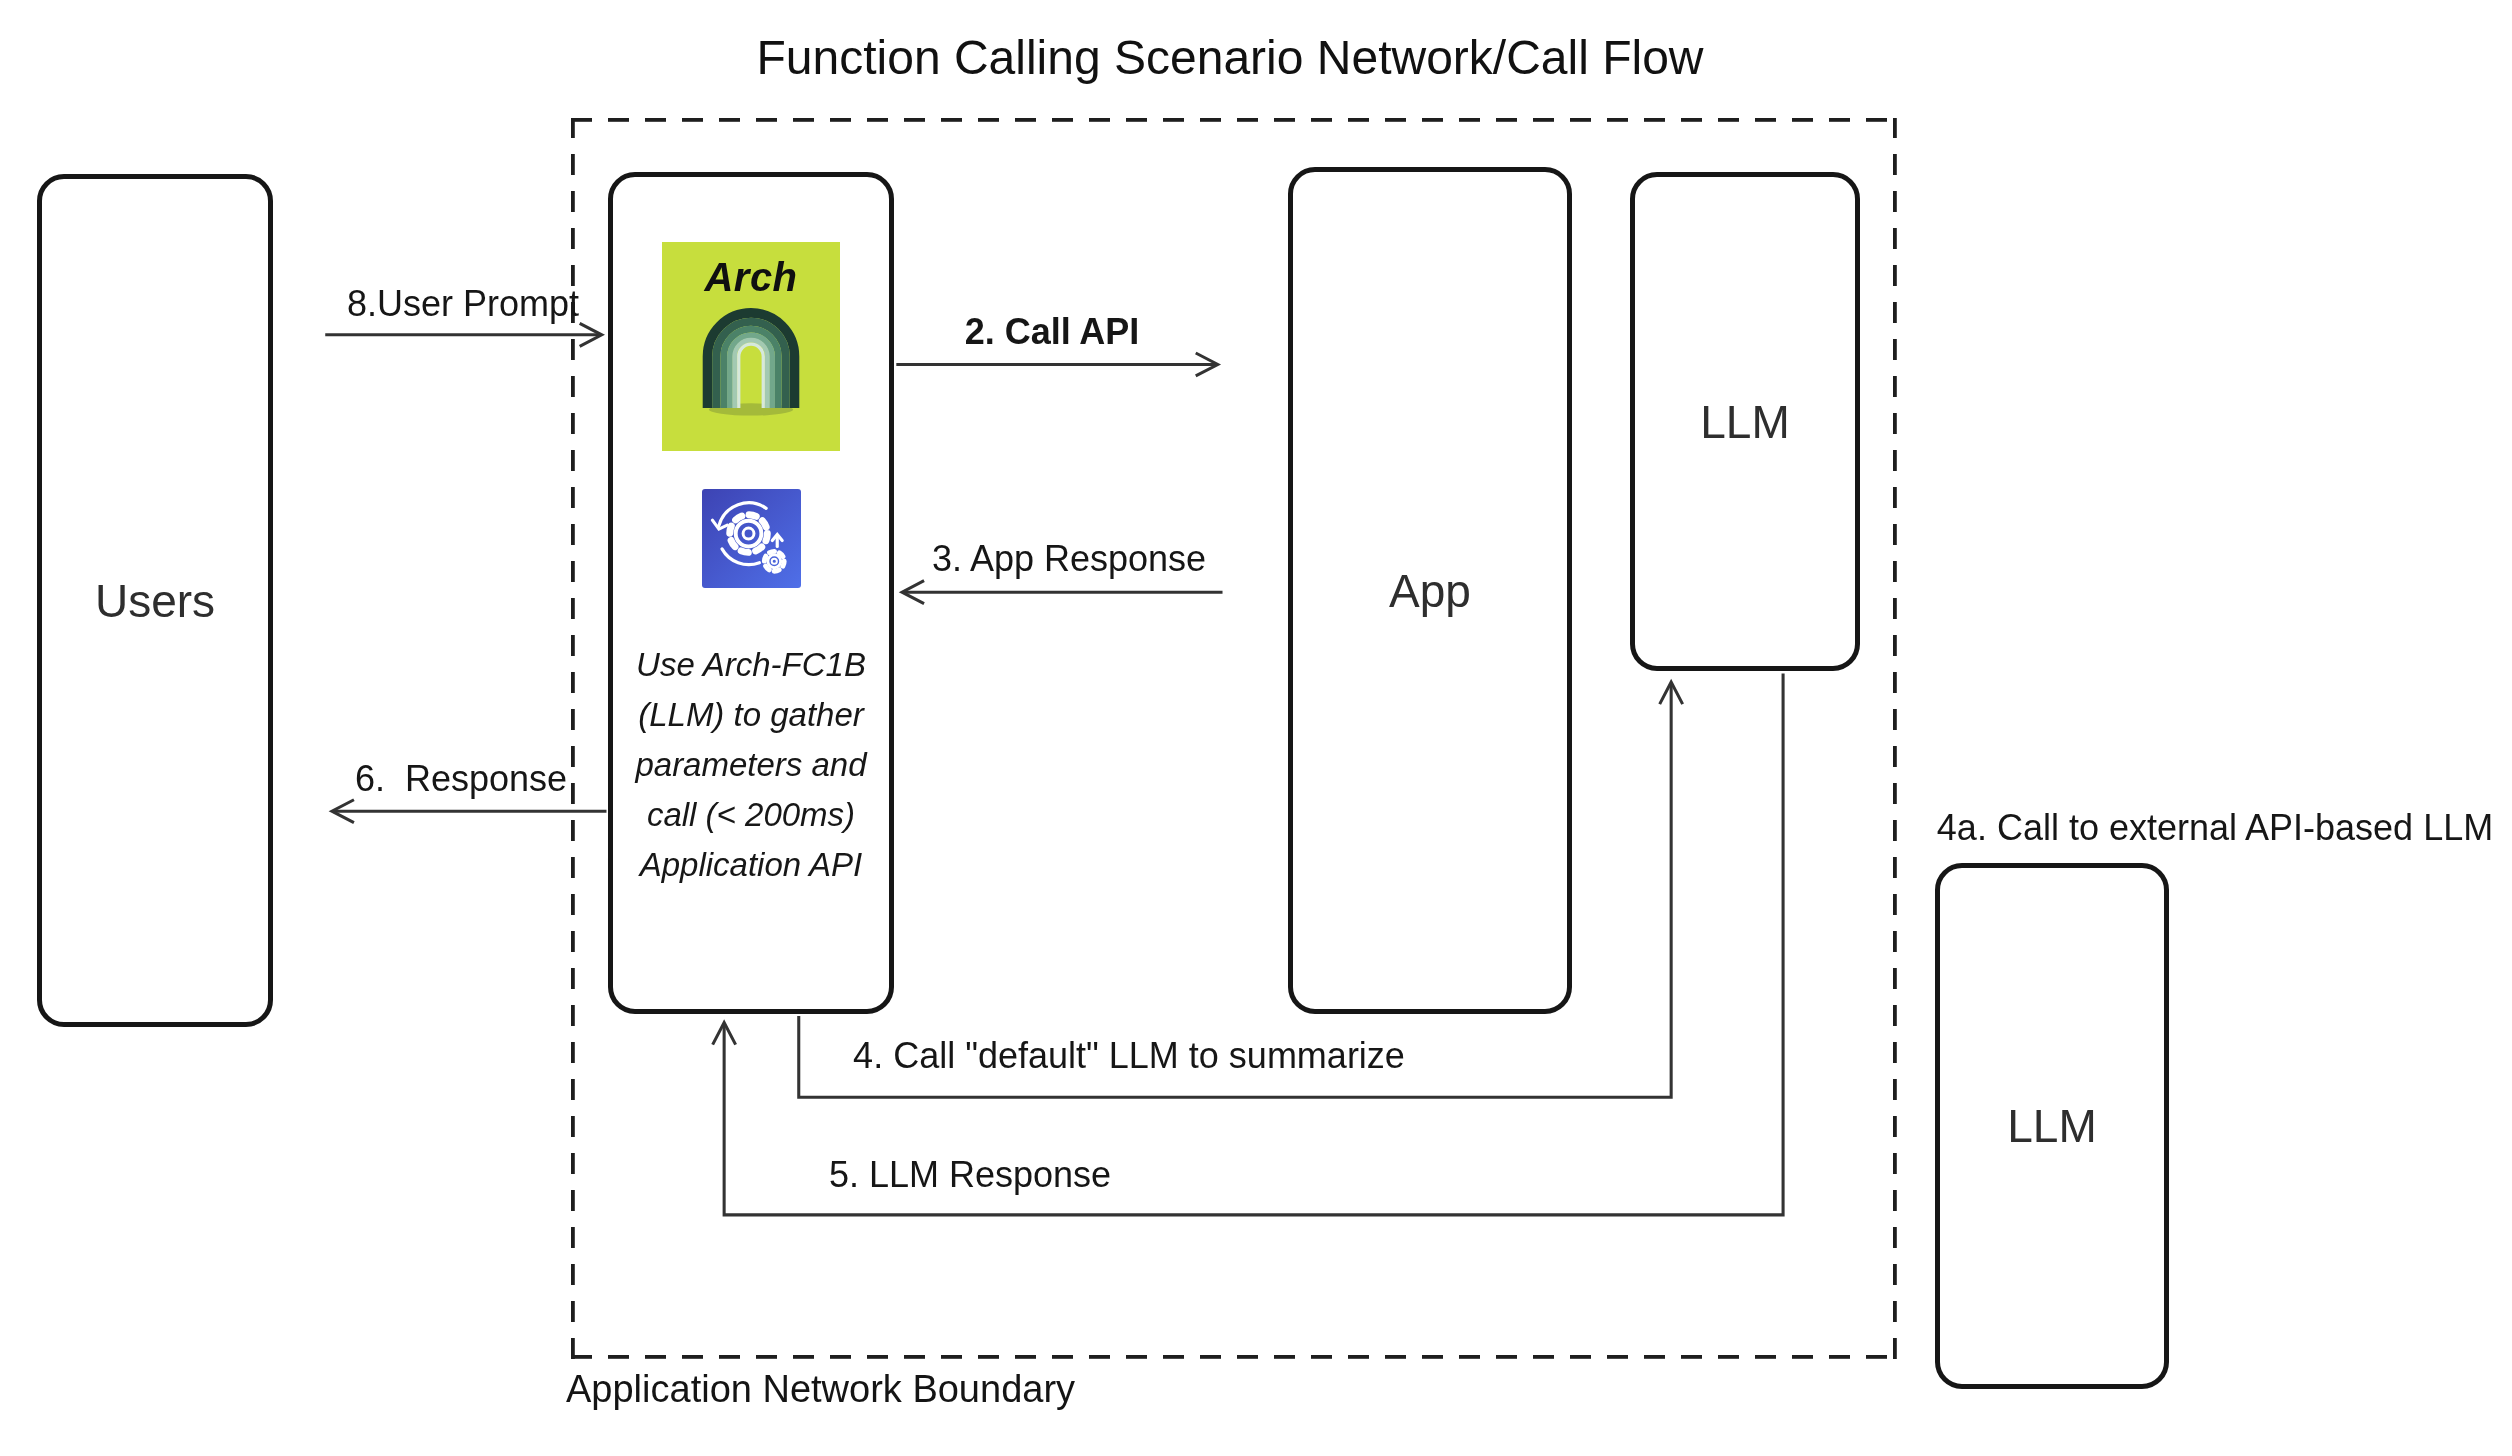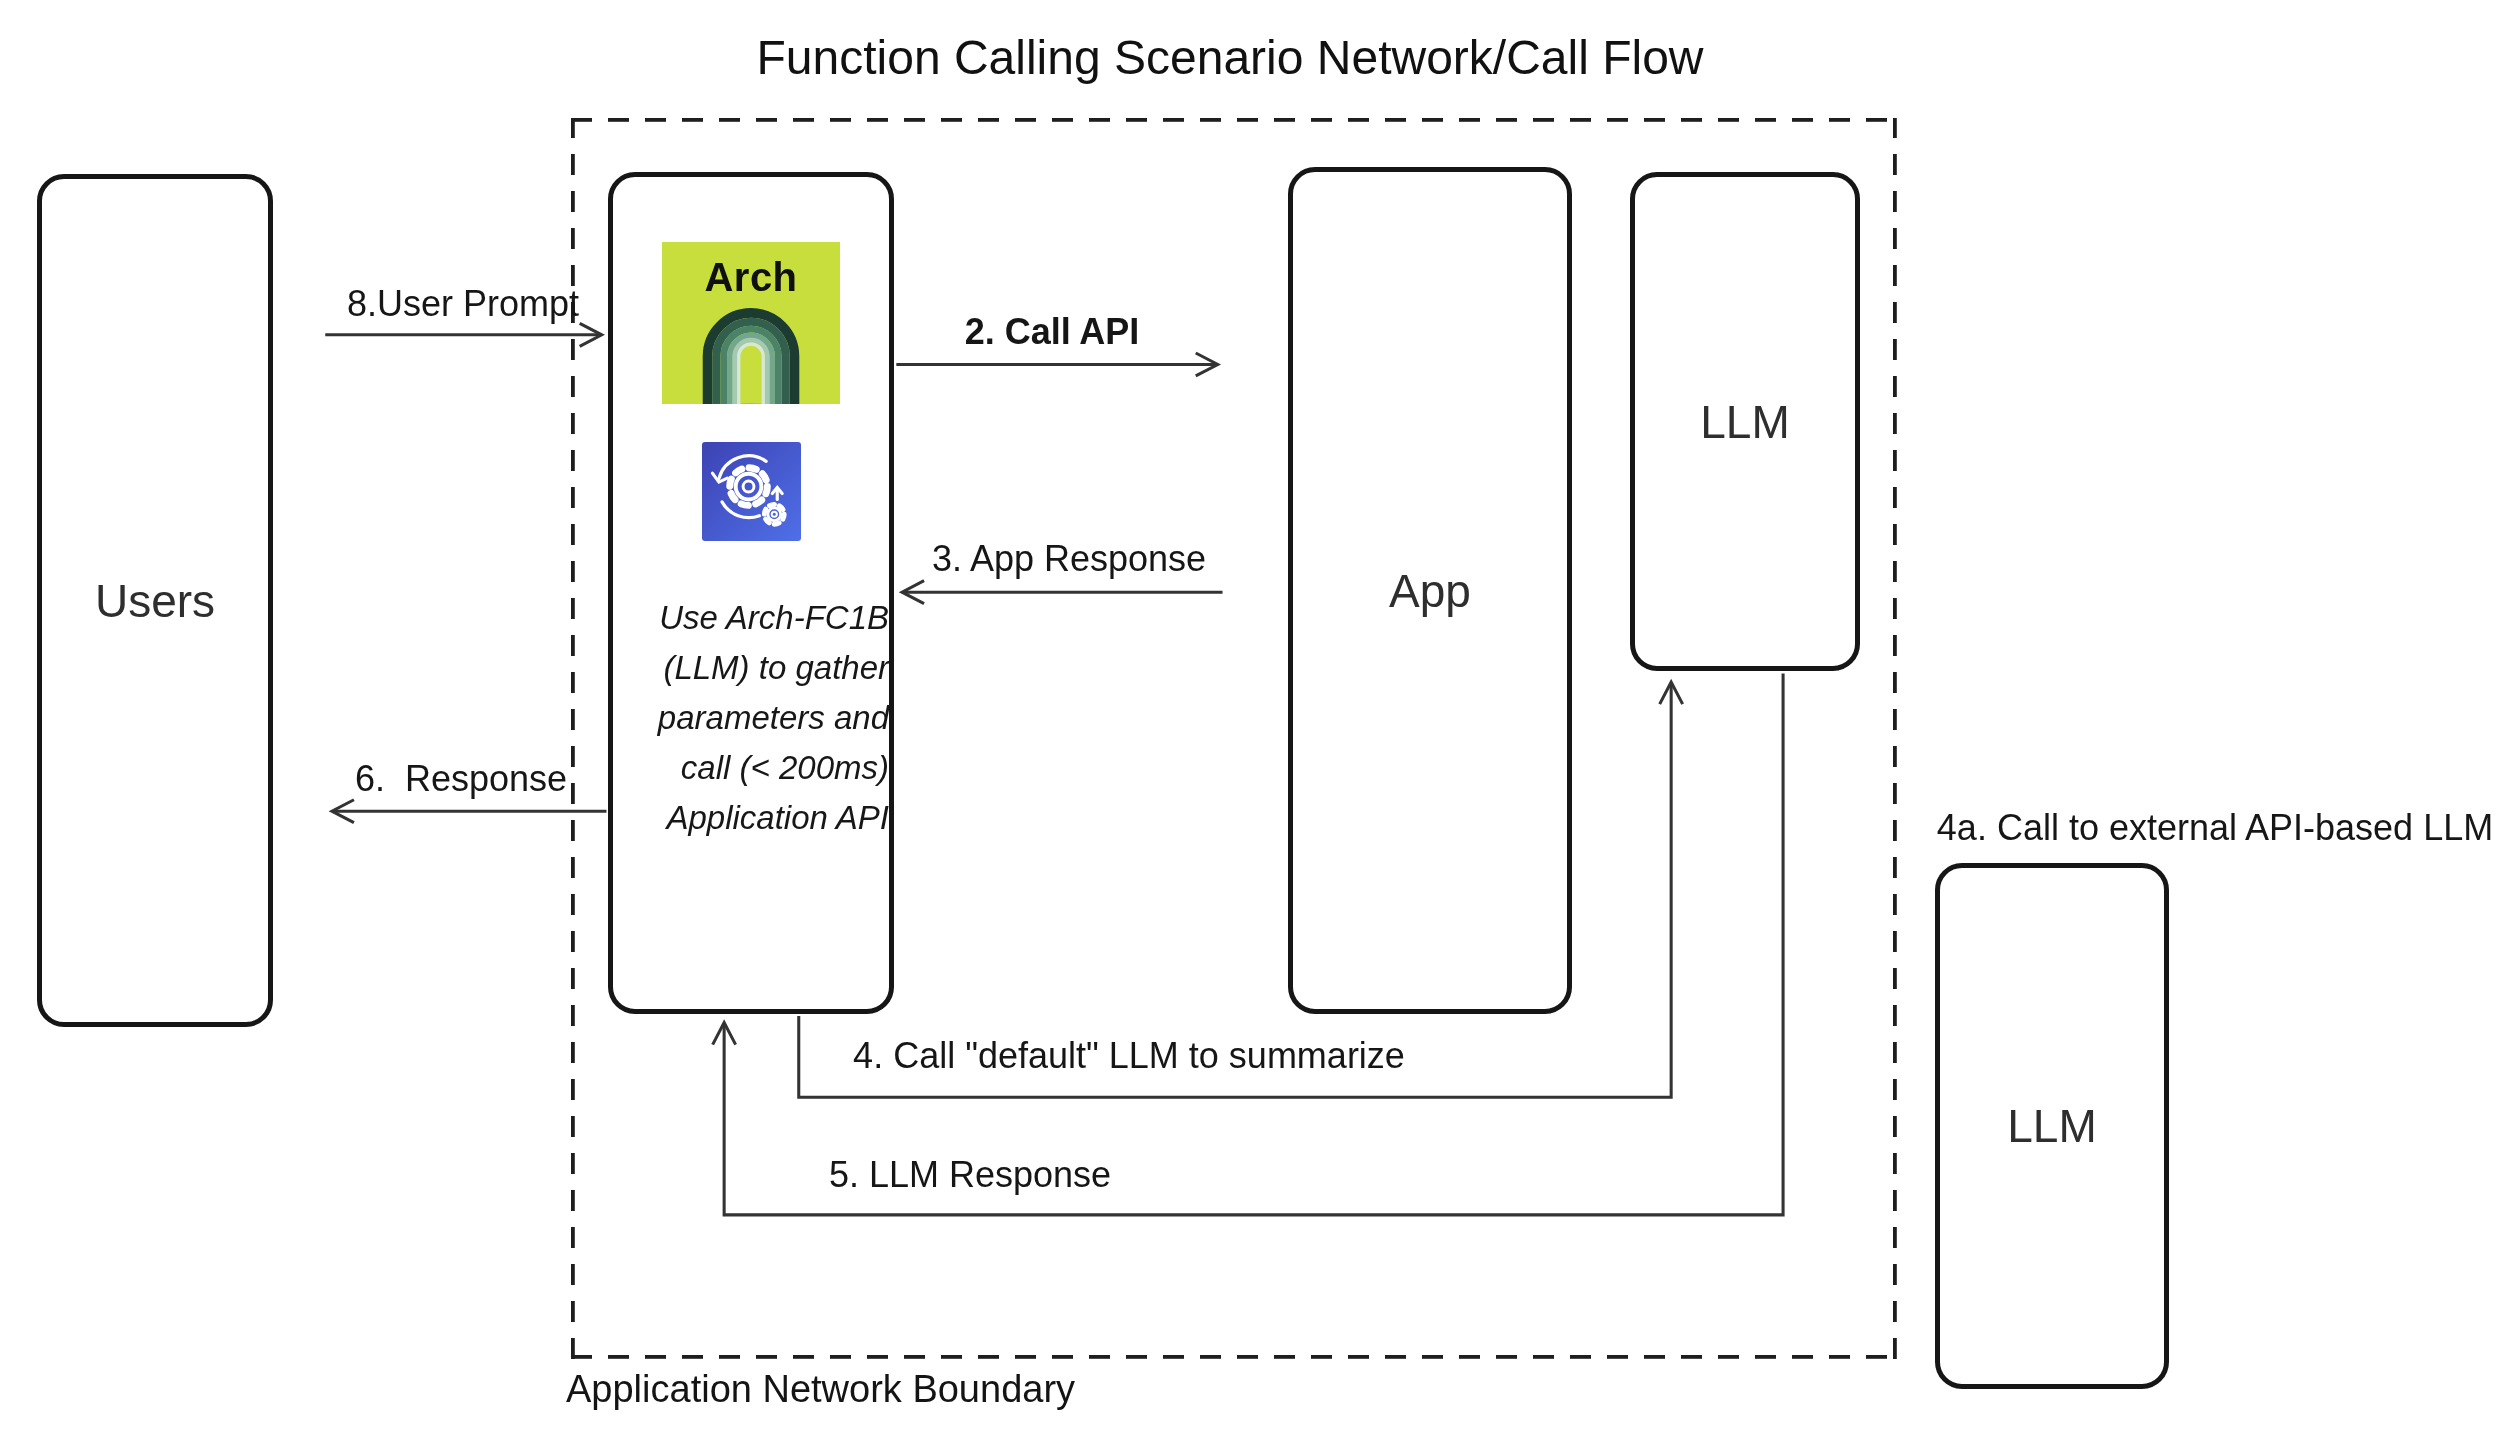--- a/index.html
+++ b/index.html
@@ -30,28 +30,28 @@
     box-sizing:border-box;display:flex;align-items:center;justify-content:center;text-align:right;
   }
   .node-label{font-size:46px;color:#2e2e2e;}
   .node-users{left:37px;top:174px;width:236px;height:853px;}
   .node-arch{left:608px;top:172px;width:286px;height:842px;display:block;text-align:center;}
   .node-app{left:1288px;top:167px;width:284px;height:847px;}
   .node-llm{left:1630px;top:172px;width:230px;height:499px;}
   .node-ext-llm{left:1935px;top:863px;width:234px;height:526px;}
   
   .arch-logo{
-    width:178px;height:162px;margin:65px auto 16px;background:#c7de3d;
-    display:block;overflow:hidden;
+    width:178px;height:209px;margin:65px auto 16px;background:#c7de3d;
+    display:block;overflow:hidden;font-style:italic;
   }
   .arch-logo-title{font-size:40px;font-weight:bold;color:#101010;margin-top:13.4px;letter-spacing:0.5px;}
   .arch-arc-svg{display:block;margin:1.9px auto 0;}
   .gear-icon-svg{display:block;margin:38px auto 0;}
   .arch-note{
-    margin-top:52px;font-size:33px;font-style:italic;line-height:50px;color:#171717;text-align:right;
+    margin-top:52px;font-size:33px;font-style:italic;line-height:50px;color:#171717;
   }
   .arch-note span{display:block;}
   
   .flow-label{
     position:absolute;transform:translate(-50%,-50%);font-size:36px;
     white-space:pre;color:#161616;
   }
   .lbl-step1{left:463px;top:304px;}
   .lbl-step2{left:1052px;top:332px;font-weight:bold;}
   .lbl-step3{left:1069px;top:559px;}

